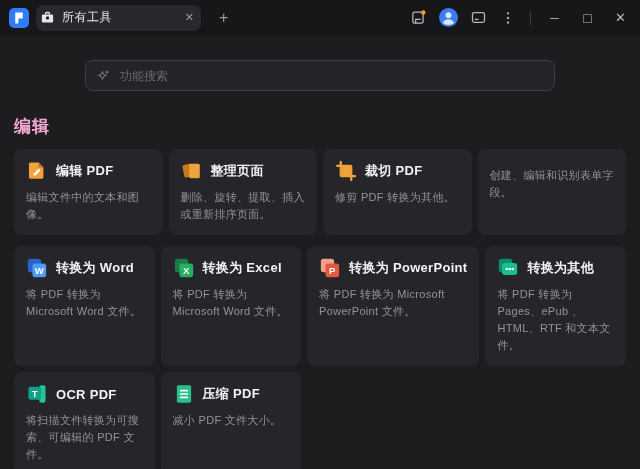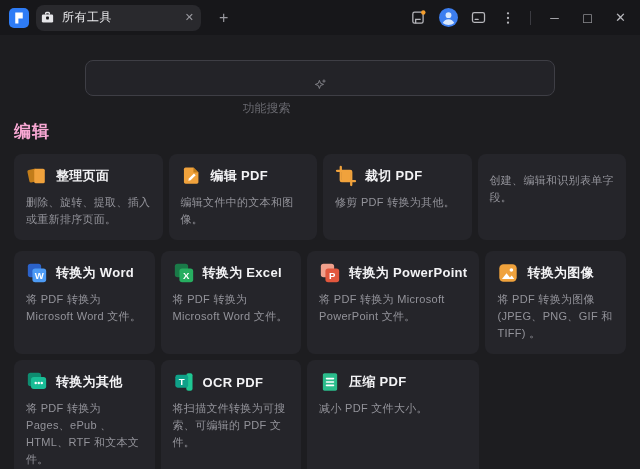--- a/index.html
+++ b/index.html
@@ -25,21 +25,21 @@
   .newtab{color:#9a9aa0;font-size:16px;margin-left:12px;padding:0 6px;cursor:pointer;}
   .tb-right{margin-left:auto;display:flex;align-items:center;gap:4px;}
   .tb-btn{width:26px;height:26px;display:flex;align-items:center;justify-content:center;border-radius:5px;cursor:pointer;}
   .tb-sep{width:1px;height:14px;background:#3b3b41;margin:0 5px;}
   .winctl{width:29px;height:29px;display:flex;align-items:center;justify-content:center;color:#b9b9be;font-size:12px;cursor:pointer;}
   .winctl:last-child{margin-right:5px;}
   
   .searchbar{
     width:470px;height:31px;margin:25px auto 0;box-sizing:border-box;
     background:#232328;border:1px solid #3e3e45;border-radius:8px;
-    display:flex;align-items:center;padding:17px 10px;gap:8px;flex-direction:column;
+    display:flex;align-items:center;padding:4px 10px;gap:8px;
   }
   .searchbar input{
     flex:1;background:transparent;border:none;outline:none;
     font-size:12px;color:#d9d9de;font-family:inherit;
   }
   .searchbar input::placeholder{color:#69696f;}
   
   .content{padding:0 14px;}
   .section-title{margin-top:24px;font-size:17px;font-weight:bold;color:#f9a8d4;letter-spacing:1px;}
   .cards{margin-top:11px;display:grid;grid-template-columns:repeat(4,1fr);gap:6px;}
@@ -126,45 +126,45 @@
   <input type="text" placeholder="功能搜索" style="">
 </div>
 
 <div class="content">
   <div class="section-title">编辑</div>
   <div class="cards">
       <div class="card">
         <div class="card-head">
           <span class="card-icon">
             <svg viewBox="0 0 24 24">
-              <rect x="2.5" y="4.5" width="10" height="14" rx="1.8" fill="#C27D1A" transform="rotate(-12 7.5 11.5)"></rect>
-              <rect x="9" y="4" width="11.5" height="16" rx="1.8" fill="#F0A23C"></rect>
-            </svg>
-          </span>
-          <span class="card-title">整理页面</span>
-        </div>
-        <div class="card-desc">删除、旋转、提取、插入或重新排序页面。</div>
-      </div>
-      <div class="card">
-        <div class="card-head">
-          <span class="card-icon">
-            <svg viewBox="0 0 24 24">
               <path d="M5 2.8h8.6L19 8.2v10.4c0 1-.8 1.8-1.8 1.8H5c-1 0-1.8-.8-1.8-1.8V4.6c0-1 .8-1.8 1.8-1.8z" fill="#F0A23C"></path>
               <path d="M13.6 2.8L19 8.2h-5.4z" fill="#C27D1A"></path>
               <path d="M8 17.2l.6-2.5 5.5-5.5 1.9 1.9-5.5 5.5z" fill="#fff"></path>
             </svg>
           </span>
           <span class="card-title">编辑 PDF</span>
         </div>
         <div class="card-desc">编辑文件中的文本和图像。</div>
       </div>
       <div class="card">
         <div class="card-head">
           <span class="card-icon">
             <svg viewBox="0 0 24 24">
+              <rect x="2.5" y="4.5" width="10" height="14" rx="1.8" fill="#C27D1A" transform="rotate(-12 7.5 11.5)"></rect>
+              <rect x="9" y="4" width="11.5" height="16" rx="1.8" fill="#F0A23C"></rect>
+            </svg>
+          </span>
+          <span class="card-title">整理页面</span>
+        </div>
+        <div class="card-desc">删除、旋转、提取、插入或重新排序页面。</div>
+      </div>
+      <div class="card">
+        <div class="card-head">
+          <span class="card-icon">
+            <svg viewBox="0 0 24 24">
               <rect x="7.5" y="7.5" width="9.5" height="9.5" fill="#F0A23C"></rect>
               <path d="M6.3 2.2v14.4c0 .6.5 1.1 1.1 1.1h14.4" fill="none" stroke="#F0A23C" stroke-width="2.5" stroke-linecap="round"></path>
               <path d="M2.2 6.3h14.4c.6 0 1.1.5 1.1 1.1v14.4" fill="none" stroke="#F0A23C" stroke-width="2.5" stroke-linecap="round"></path>
             </svg>
           </span>
           <span class="card-title">裁切 PDF</span>
         </div>
         <div class="card-desc">修剪 PDF 转换为其他。</div>
       </div>
       <div class="card">
@@ -204,33 +204,20 @@
           <span class="card-icon">
             <svg viewBox="0 0 24 24">
               <rect x="2" y="2" width="14.5" height="14.5" rx="3" fill="#F0A08C"></rect>
               <rect x="7" y="7" width="15" height="15" rx="3" fill="#E2573D"></rect>
               <text x="14.5" y="18.7" font-family="Liberation Sans,sans-serif" font-size="10.5" font-weight="bold" fill="#fff" text-anchor="middle">P</text>
             </svg>
           </span>
           <span class="card-title">转换为 PowerPoint</span>
         </div>
         <div class="card-desc">将 PDF 转换为 Microsoft PowerPoint 文件。</div>
-      </div>
-      <div class="card">
-        <div class="card-head">
-          <span class="card-icon">
-            <svg viewBox="0 0 24 24">
-              <rect x="2.5" y="2.5" width="19" height="19" rx="4.5" fill="#F0A23C"></rect>
-              <circle cx="15.7" cy="8.7" r="2" fill="#fff"></circle>
-              <path d="M5.4 18.6l5-6.2 3.7 4.4 2-2.2 2.7 4z" fill="#fff"></path>
-            </svg>
-          </span>
-          <span class="card-title">转换为图像</span>
-        </div>
-        <div class="card-desc">将 PDF 转换为图像 (JPEG、PNG、GIF 和 TIFF) 。</div>
       </div>
       <div class="card">
         <div class="card-head">
           <span class="card-icon">
             <svg viewBox="0 0 24 24">
               <rect x="2" y="2" width="14.5" height="14.5" rx="3" fill="#0E8C70"></rect>
               <rect x="5.5" y="6.5" width="16.5" height="13" rx="3" fill="#19BD96"></rect>
               <circle cx="10.6" cy="13" r="1.35" fill="#fff"></circle>
               <circle cx="13.9" cy="13" r="1.35" fill="#fff"></circle>
               <circle cx="17.2" cy="13" r="1.35" fill="#fff"></circle>

